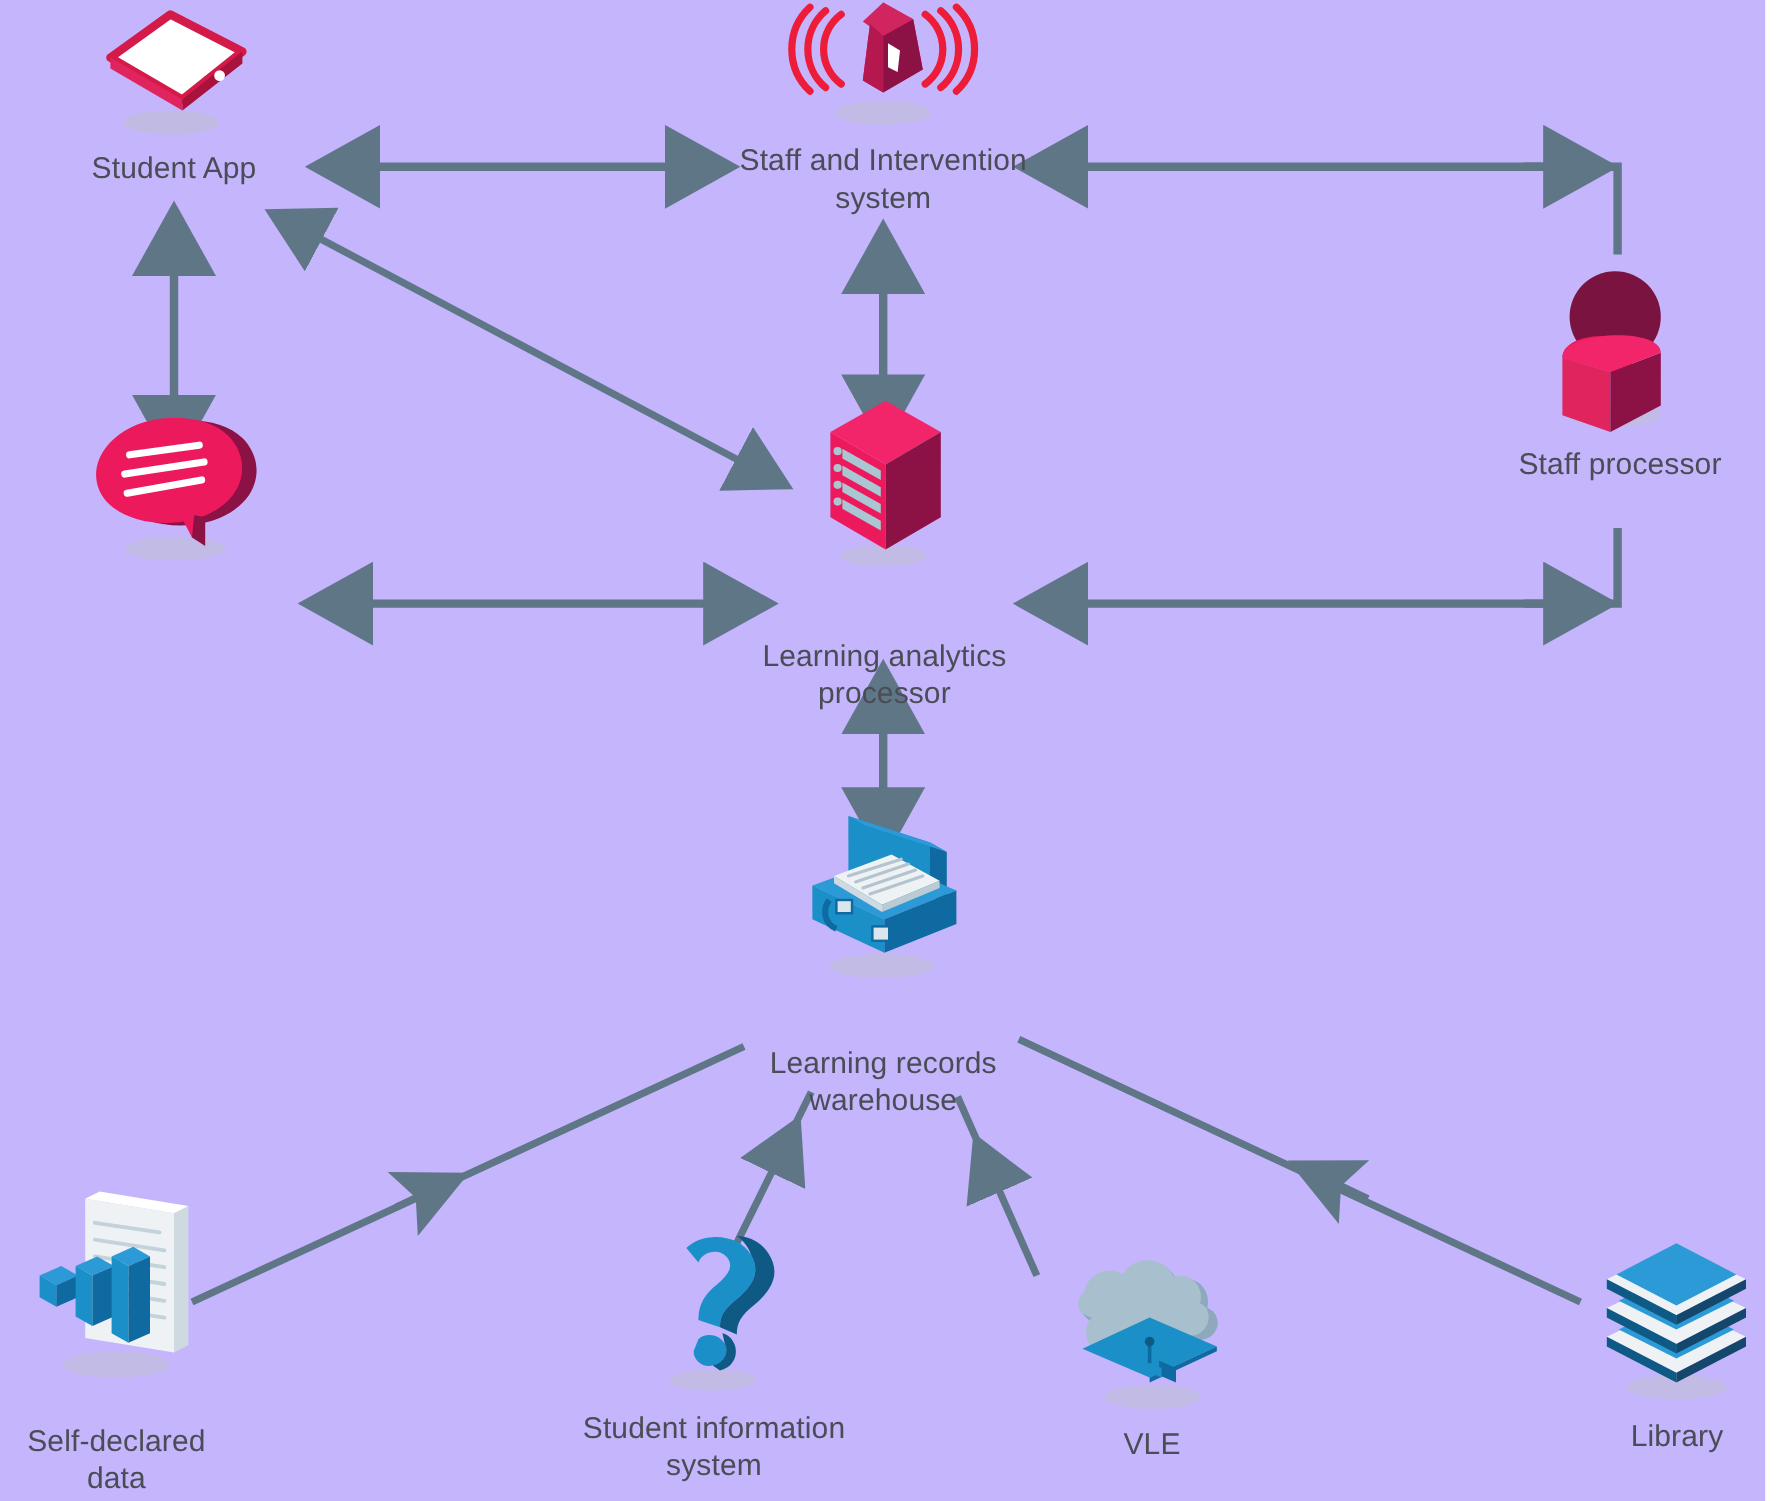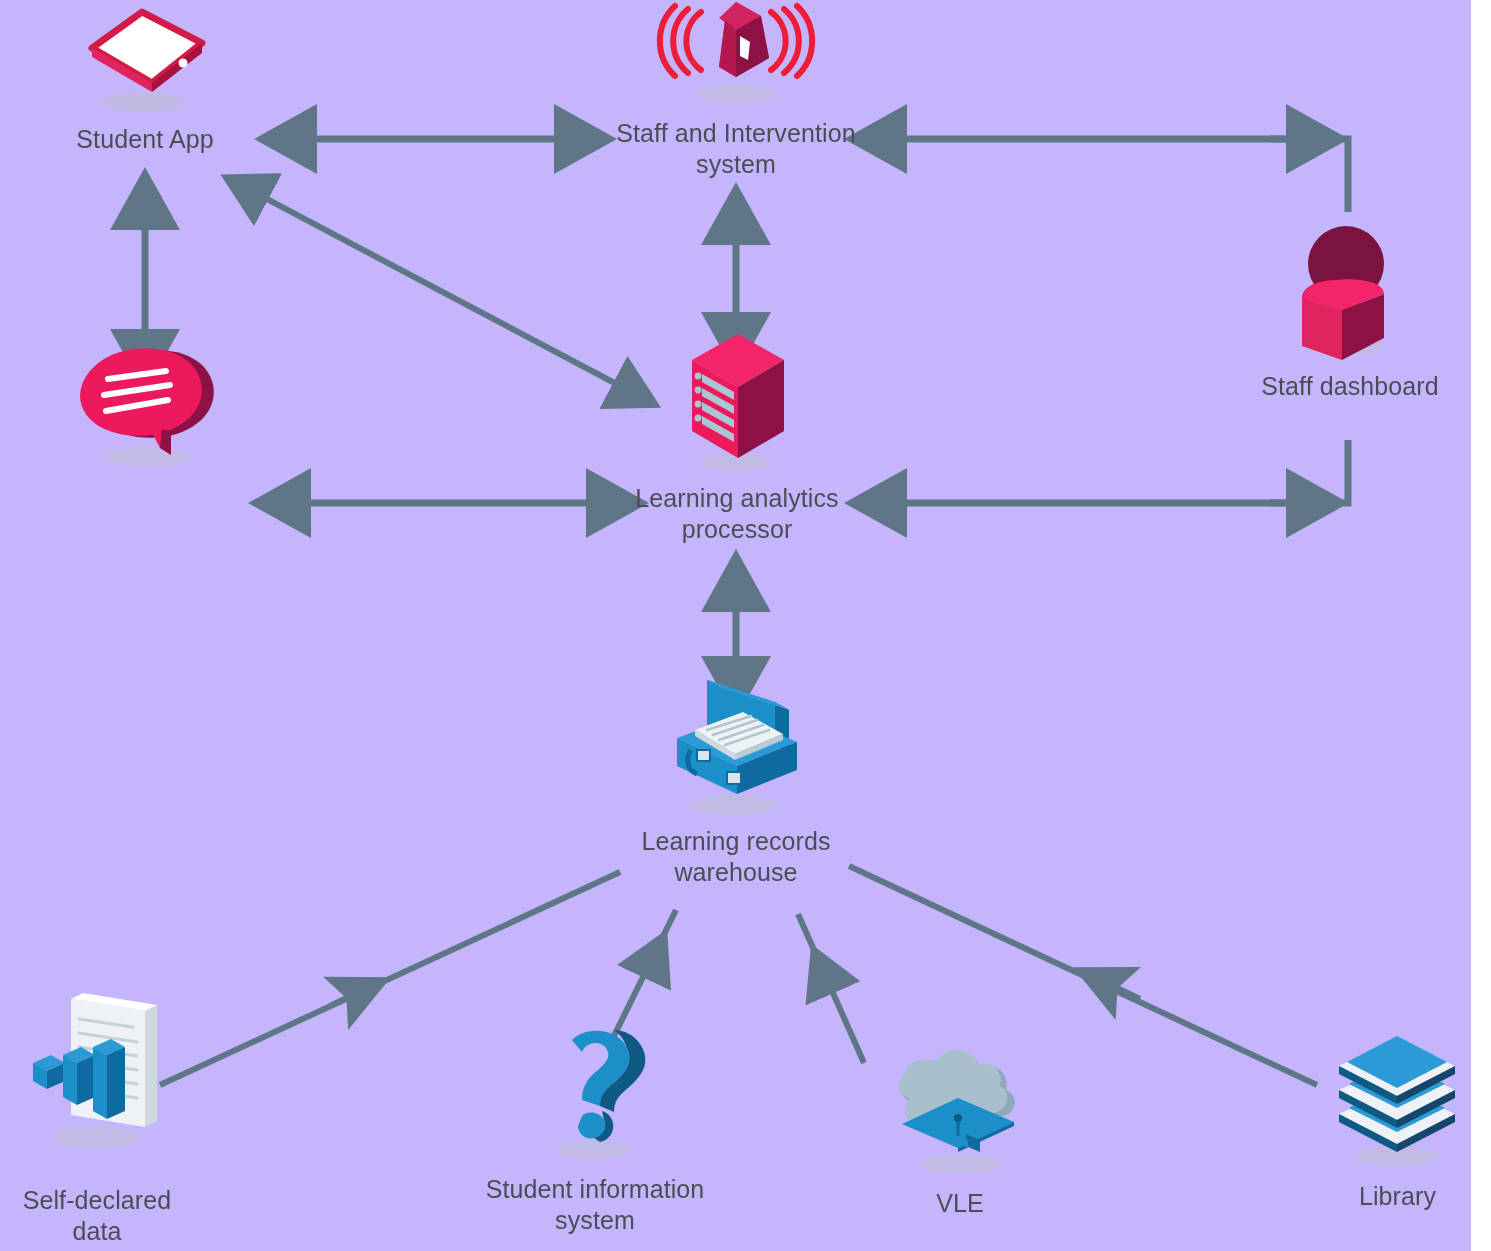--- a/index.html
+++ b/index.html
@@ -165,41 +165,41 @@
     <div class="node-icon">
       <svg width="140" height="145" viewBox="0 0 140 145">
         <ellipse cx="66" cy="128" rx="38" ry="10" fill="#bfc3c6" opacity="0.42"></ellipse>
         <circle cx="66" cy="46" r="38" fill="#7a1340"></circle>
         <path d="M22 80 L22 128 L62 142 L62 92 Z" fill="#e0255e"></path>
         <path d="M22 80 C22 62, 62 56, 80 70 L80 112 L62 92 Z" fill="#ec1a5c"></path>
         <path d="M62 92 L62 142 L104 120 L104 76 Z" fill="#8c1245"></path>
         <path d="M22 80 C22 58, 104 54, 104 76 L62 92 Z" fill="#f2256b"></path>
       </svg>
     </div>
-    <div class="node-label">Staff dashboard</div>
+    <div class="node-label">Staff processor</div>
   </div>
 
   <div class="node" style="left:45px; top:345px; width:210px;">
     <div class="node-icon">
       <svg width="160" height="125" viewBox="0 0 160 125">
         <ellipse cx="76" cy="112" rx="42" ry="10" fill="#bfc3c6" opacity="0.42"></ellipse>
         <path d="M132 20 C150 38, 148 66, 122 82 C96 98, 54 96, 34 78 C14 60, 20 32, 46 16 C72 0, 114 2, 132 20 Z" fill="#8c1245"></path>
         <path d="M120 18 C138 36, 136 64, 110 80 C84 96, 42 94, 22 76 C2 58, 8 30, 34 14 C60 -2, 102 0, 120 18 Z" fill="#ec1a5c"></path>
         <path d="M90 84 L101 86 L101 110 L90 103 Z" fill="#8c1245"></path>
         <path d="M78 80 L92 82 L90 103 Z" fill="#ec1a5c"></path>
         <g stroke="#ffffff" stroke-width="6" stroke-linecap="round">
           <line x1="38" y1="34" x2="96" y2="26"></line>
           <line x1="34" y1="50" x2="100" y2="40"></line>
           <line x1="36" y1="66" x2="98" y2="55"></line>
         </g>
       </svg>
     </div>
   </div>
 
-  <div class="node" style="left:628px; top:330px; width:218px;">
+  <div class="node" style="left:628px; top:330px; width:218px;gap:48px;">
     <div class="node-icon">
       <svg width="130" height="145" viewBox="0 0 130 145">
         <ellipse cx="64" cy="133" rx="36" ry="9" fill="#bfc3c6" opacity="0.42"></ellipse>
         <path d="M20 30 L66 4 L112 30 L66 57 Z" fill="#f2256b"></path>
         <path d="M20 30 L66 57 L66 128 L20 101 Z" fill="#ec1a5c"></path>
         <path d="M66 57 L112 30 L112 101 L66 128 Z" fill="#8c1245"></path>
         <g fill="#a9c6d2">
           <path d="M30 44 L62 62 L62 70 L30 52 Z"></path>
           <path d="M30 58 L62 76 L62 84 L30 66 Z"></path>
           <path d="M30 72 L62 90 L62 98 L30 80 Z"></path>
@@ -210,21 +210,21 @@
           <circle cx="26" cy="60" r="3.4"></circle>
           <circle cx="26" cy="74" r="3.4"></circle>
           <circle cx="26" cy="88" r="3.4"></circle>
         </g>
       </svg>
     </div>
     <div class="node-label">Learning analytics
 processor</div>
   </div>
 
-  <div class="node" style="left:630px; top:668px; width:212px;">
+  <div class="node" style="left:630px; top:668px; width:212px;gap:44px;">
     <div class="node-icon">
       <svg width="170" height="150" viewBox="0 0 170 150">
         <ellipse cx="84" cy="137" rx="44" ry="10" fill="#bfc3c6" opacity="0.42"></ellipse>
         <path d="M56 12 L124 34 L124 78 L56 58 Z" fill="#1a8fc8"></path>
         <path d="M124 34 L138 42 L138 86 L124 78 Z" fill="#0e6aa0"></path>
         <path d="M56 12 L124 34 L138 42 L70 20 Z" fill="#2b9ad6"></path>
         <path d="M26 70 L86 48 L146 74 L86 98 Z" fill="#2b9ad6"></path>
         <path d="M26 70 L86 98 L86 126 L26 98 Z" fill="#1a8fc8"></path>
         <path d="M86 98 L146 74 L146 102 L86 126 Z" fill="#0e6aa0"></path>
         <path d="M44 62 L92 44 L132 66 L84 86 Z" fill="#eef2f5"></path>

